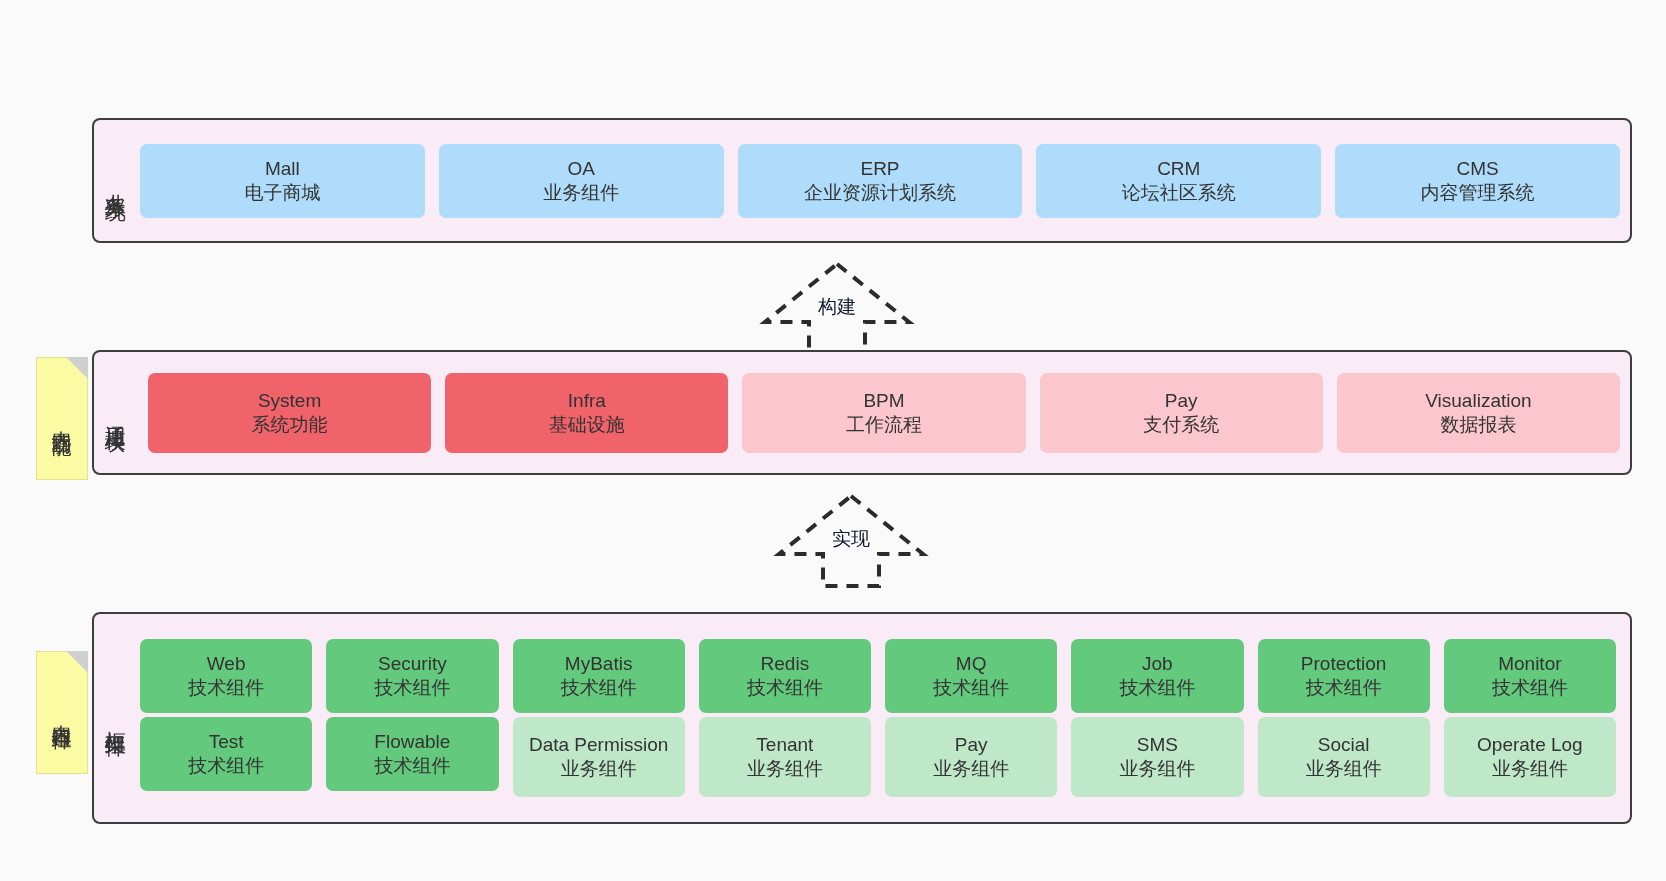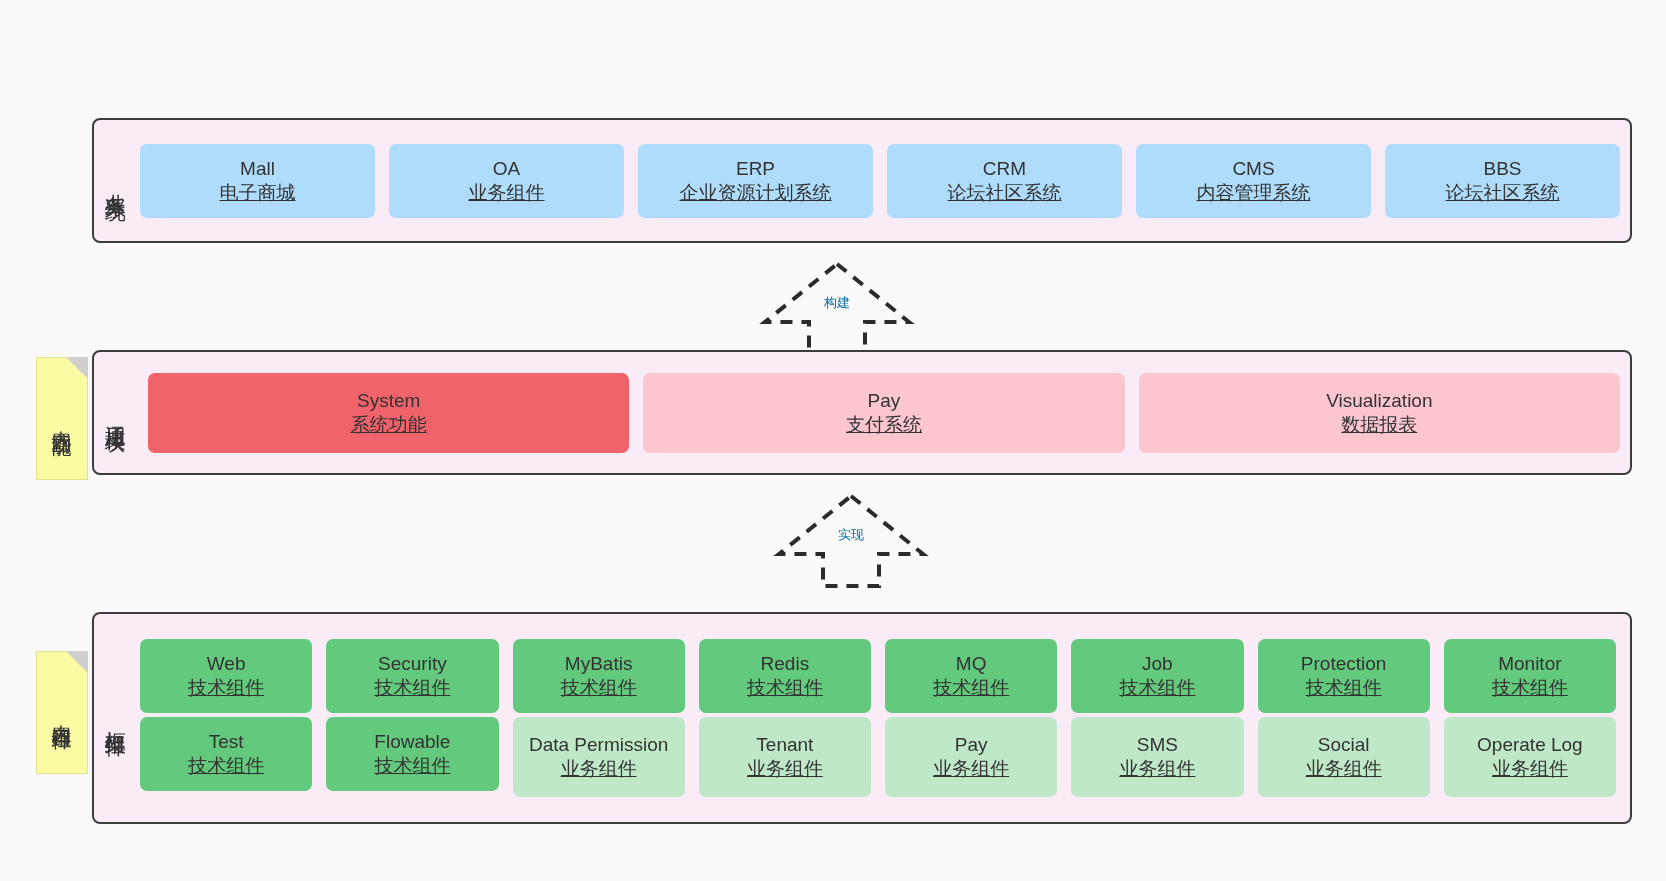--- a/index.html
+++ b/index.html
@@ -76,21 +76,21 @@
     align-items: center;
     justify-content: center;
     text-align: center;
     font-size: 19px;
     line-height: 1.26;
     color: #333333;
     padding: 6px 4px;
     user-select: none;
   }
   .card .en { font-size: 19px; }
-  .card .cn { font-size: 19px; text-decoration: underline; }
+  .card .cn { font-size: 19px; }
 
   .card-blue       { background: #afdcfb; height: 74px; }
   .card-red        { background: #f1636b; height: 80px; }
   .card-pink       { background: #fbc6cd; height: 80px; }
   .card-green      { background: #63c97c; height: 74px; }
   .card-lightgreen { background: #bfe8c9; height: 80px; }
 
   
   .note {
     position: absolute;
@@ -124,22 +124,22 @@
     position: absolute;
     width: 160px;
     height: 100px;
   }
   .arrow svg { display: block; }
   .arrow-label {
     position: absolute;
     left: 50%;
     transform: translateX(-50%);
     top: 36px;
-    font-size: 13px;
-    color: #0369a1;
+    font-size: 19px;
+    color: #0f172a;
     background: #fafafa;
     padding: 0 2px;
     white-space: nowrap;
     user-select: none;
   }
 </style>
 </head>
 <body>
 
 <div class="band" id="band-business" style="left:92px; top:118px; width:1540px; height:125px;">
@@ -157,24 +157,20 @@
         <span class="en">ERP</span>
         <span class="cn">企业资源计划系统</span>
       </div>
       <div class="card card-blue">
         <span class="en">CRM</span>
         <span class="cn">论坛社区系统</span>
       </div>
       <div class="card card-blue">
         <span class="en">CMS</span>
         <span class="cn">内容管理系统</span>
-      </div>
-      <div class="card card-blue">
-        <span class="en">BBS</span>
-        <span class="cn">论坛社区系统</span>
       </div>
     </div>
 </div>
 
 <div class="arrow" style="left:757px; top:258px;">
   <svg width="160" height="100" viewBox="0 0 160 100">
     <path d="M80 6 L152 64 L108 64 L108 96 L52 96 L52 64 L8 64 Z" fill="none" stroke="#2b2b2b" stroke-width="4" stroke-dasharray="12,9" stroke-linejoin="miter"></path>
   </svg>
   <div class="arrow-label">构建</div>
 </div>
@@ -183,20 +179,28 @@
   <span>内置功能</span>
 </div>
 
 <div class="band" id="band-common" style="left:92px; top:350px; width:1540px; height:125px;gap:8px;">
   <div class="band-title">通用模块</div>
   <div class="band-body" id="common-cards">
       <div class="card card-red">
         <span class="en">System</span>
         <span class="cn">系统功能</span>
       </div>
+      <div class="card card-red">
+        <span class="en">Infra</span>
+        <span class="cn">基础设施</span>
+      </div>
+      <div class="card card-pink">
+        <span class="en">BPM</span>
+        <span class="cn">工作流程</span>
+      </div>
       <div class="card card-pink">
         <span class="en">Pay</span>
         <span class="cn">支付系统</span>
       </div>
       <div class="card card-pink">
         <span class="en">Visualization</span>
         <span class="cn">数据报表</span>
       </div>
     </div>
 </div>

